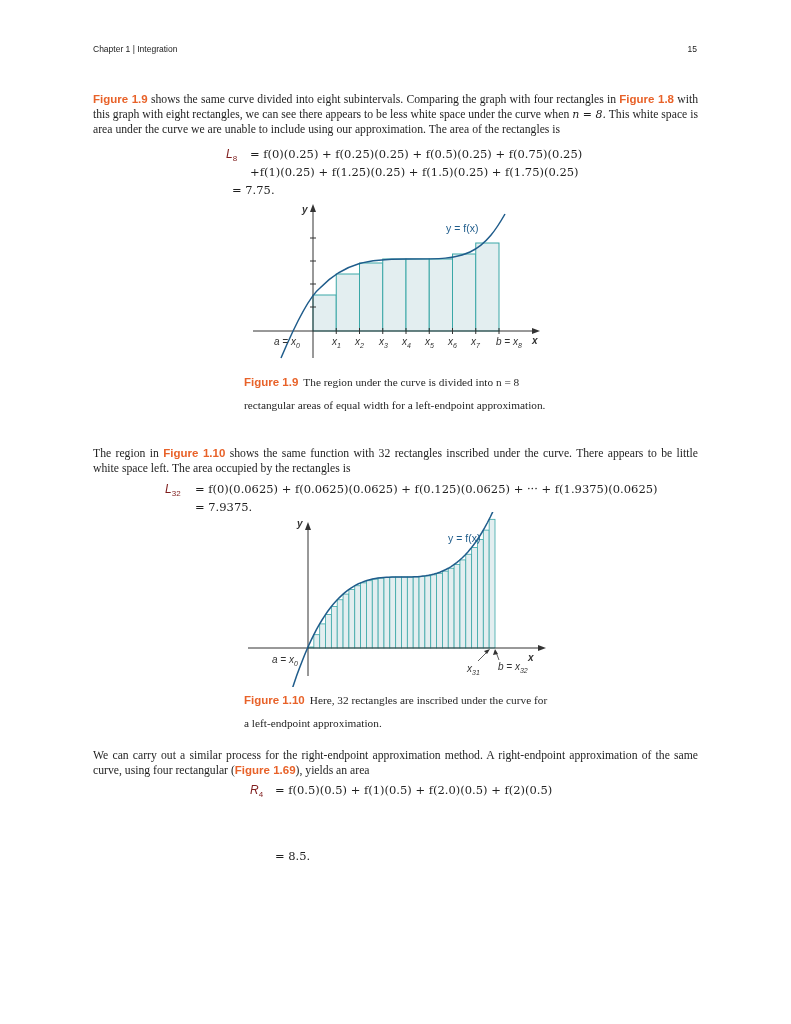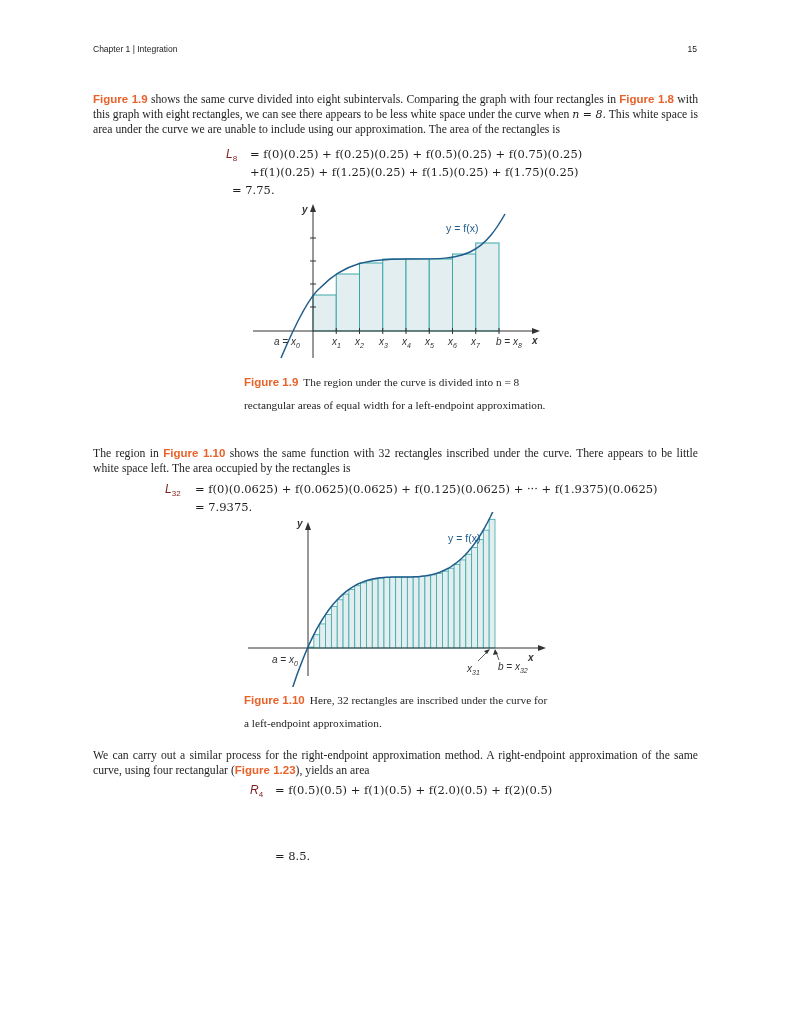--- a/index.html
+++ b/index.html
@@ -147,18 +147,18 @@
   <polygon points="490,649 484,651 487,654" fill="#333"></polygon>
   <line x1="499" y1="660" x2="496" y2="652" stroke="#333" stroke-width="0.8"></line>
   <polygon points="495,649 493,655 498,654" fill="#333"></polygon>
 </svg>
 
 <div class="caption" style="left:244px; top:689px; width:310px;">
   <span class="ref">Figure 1.10</span><span>Here, 32 rectangles are inscribed under the curve for a left-endpoint approximation.</span>
 </div>
 
 <div class="para" style="top:748px;">
-  <span>We can carry out a similar process for the right-endpoint approximation method. A right-endpoint approximation of the same curve, using four rectangular (</span><span class="ref">Figure 1.23</span><span>), yields an area</span>
+  <span>We can carry out a similar process for the right-endpoint approximation method. A right-endpoint approximation of the same curve, using four rectangular (</span><span class="ref">Figure 1.69</span><span>), yields an area</span>
 </div>
 
 <div class="eqlabel" style="left:250px; top:783px;"><span>R</span><sub>4</sub></div>
 <div class="math" style="left:275px; top:783px;">= f(0.5)(0.5) + f(1)(0.5) + f(2.0)(0.5) + f(2)(0.5)</div>
 <div class="math" style="left:275px; top:801px;margin-top:48px;">= 8.5.</div>
 
 </body></html>

